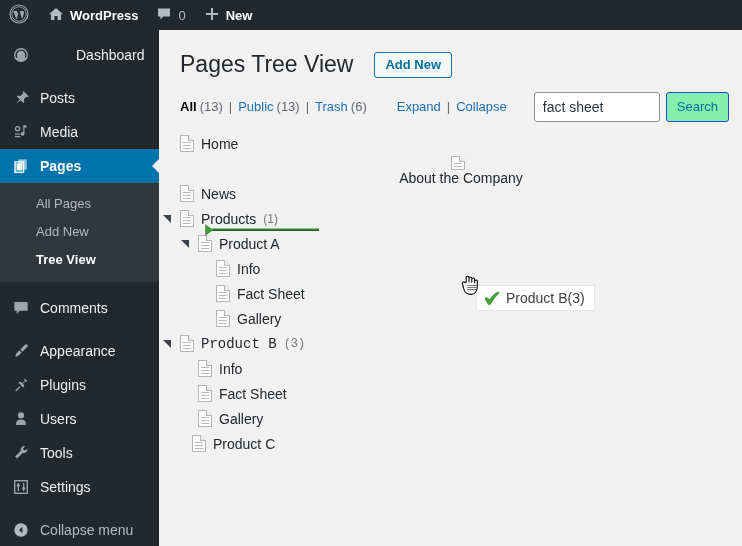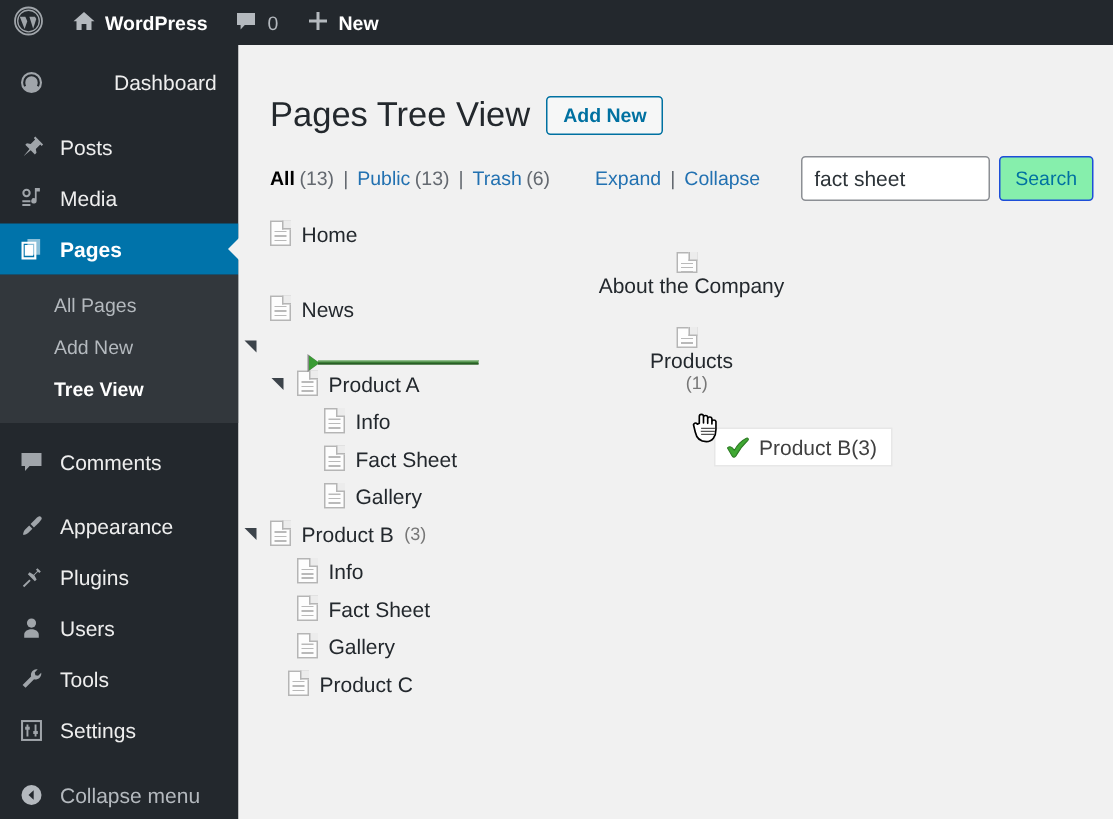--- a/index.html
+++ b/index.html
@@ -72,22 +72,22 @@
 
   
   #wpbody {
     position: absolute; top: 30px; left: 159px;
     width: 583px; height: 516px;
     background: #f1f1f1;
     padding: 0;
   }
   .page-head {
     display: flex; align-items: center;
-    padding: 32px 0 0 21px;
-    gap: 11px;
+    padding: 20px 0 0 21px;
+    gap: 21px;
   }
   .page-title {
     font-size: 23px; font-weight: 400; color: #23282d;
     line-height: 29px; margin: 0;
   }
   .add-new-btn {
     display: inline-flex; align-items: center; justify-content: center;
     height: 26px; padding: 0 10px;
     border: 1px solid #0071a1; border-radius: 3px;
     background: #f6f7f7; color: #0071a1;
@@ -427,21 +427,21 @@
           <span class="lines"></span>
         </span>
         <span class="node-label">About the Company</span>
       </div>
       <div class="tree-row" style="padding-left: 0px;">
         <span class="page-icon">
           <span class="lines"></span>
         </span>
         <span class="node-label">News</span>
       </div>
-      <div class="tree-row" style="padding-left: 0px; flex-direction: column;">
+      <div class="tree-row" style="padding-left: 0px;">
         <span class="twisty" style="left: -17px;"></span>
         <span class="page-icon">
           <span class="lines"></span>
         </span>
         <span class="node-label">Products</span>
         <span class="node-count">(1)</span>
       </div>
       <div class="tree-row" style="padding-left: 18px;">
         <span class="twisty" style="left: 1px;"></span>
         <span class="page-icon">
@@ -460,21 +460,21 @@
           <span class="lines"></span>
         </span>
         <span class="node-label">Fact Sheet</span>
       </div>
       <div class="tree-row" style="padding-left: 36px;">
         <span class="page-icon">
           <span class="lines"></span>
         </span>
         <span class="node-label">Gallery</span>
       </div>
-      <div class="tree-row" style="padding-left: 0px;">
+      <div class="tree-row" style="padding-left: 0px; font-family: Liberation Mono, monospace;">
         <span class="twisty" style="left: -17px;"></span>
         <span class="page-icon">
           <span class="lines"></span>
         </span>
         <span class="node-label">Product B</span>
         <span class="node-count">(3)</span>
       </div>
       <div class="tree-row" style="padding-left: 18px;">
         <span class="page-icon">
           <span class="lines"></span>

